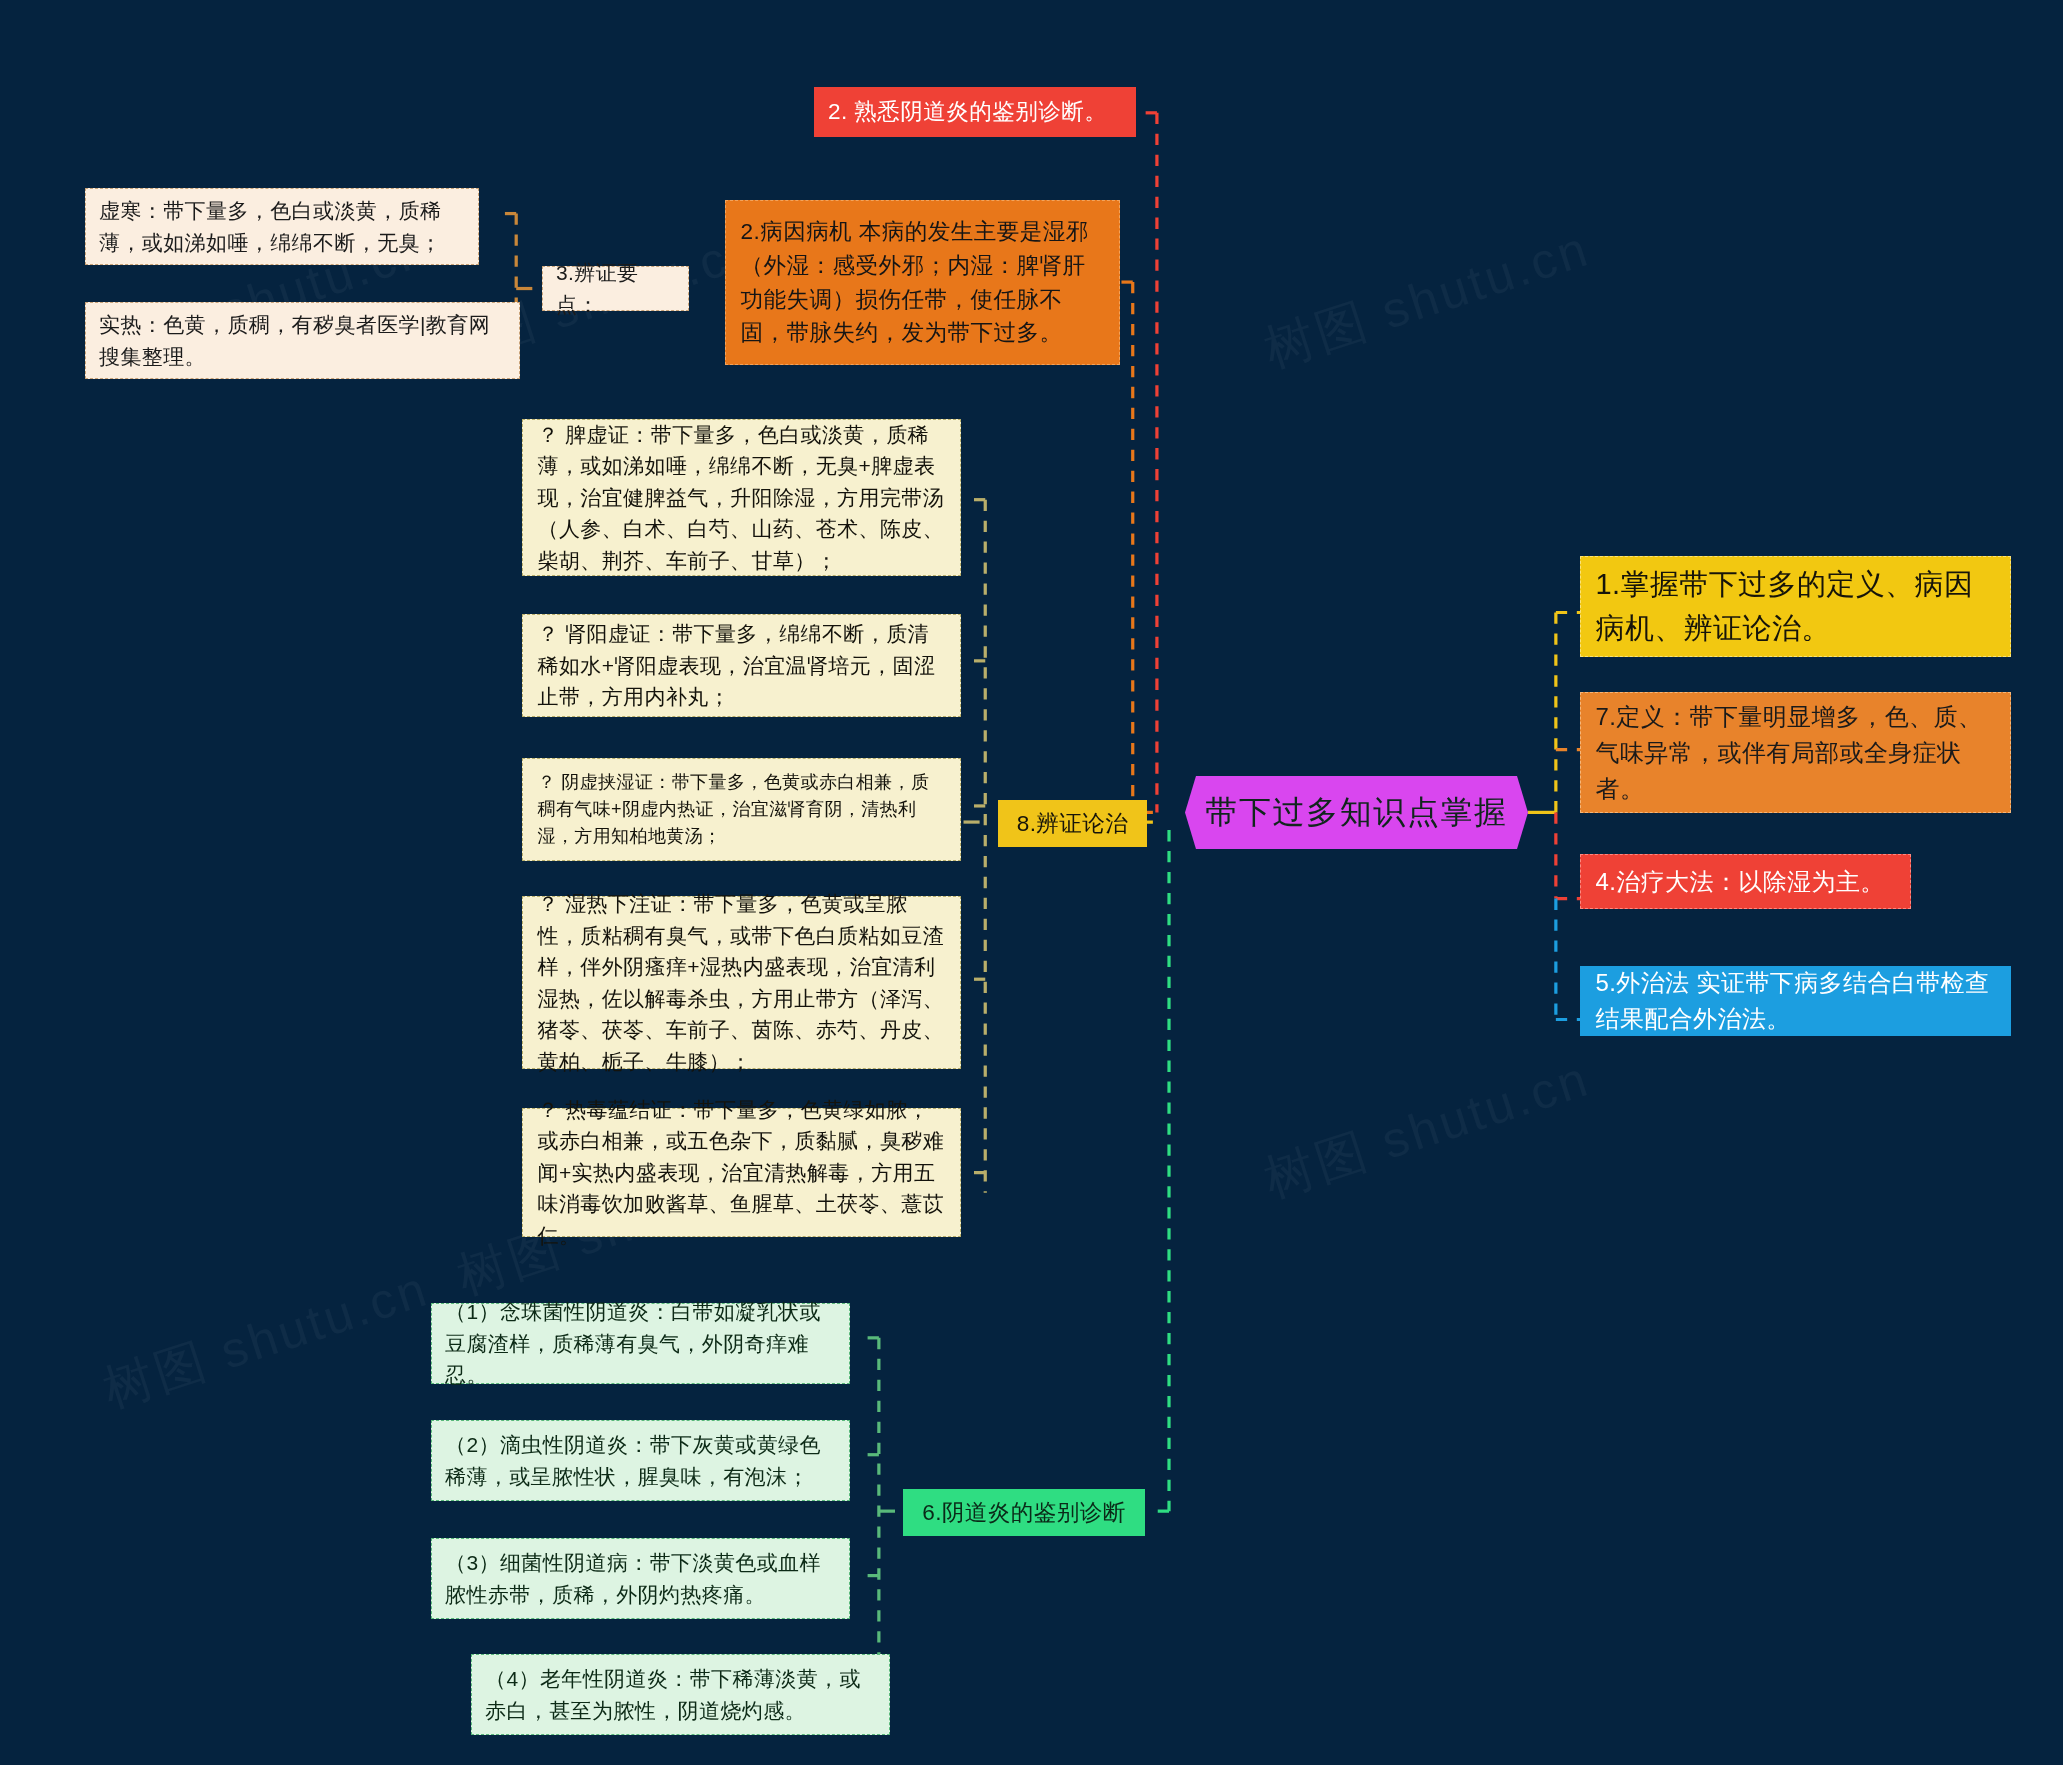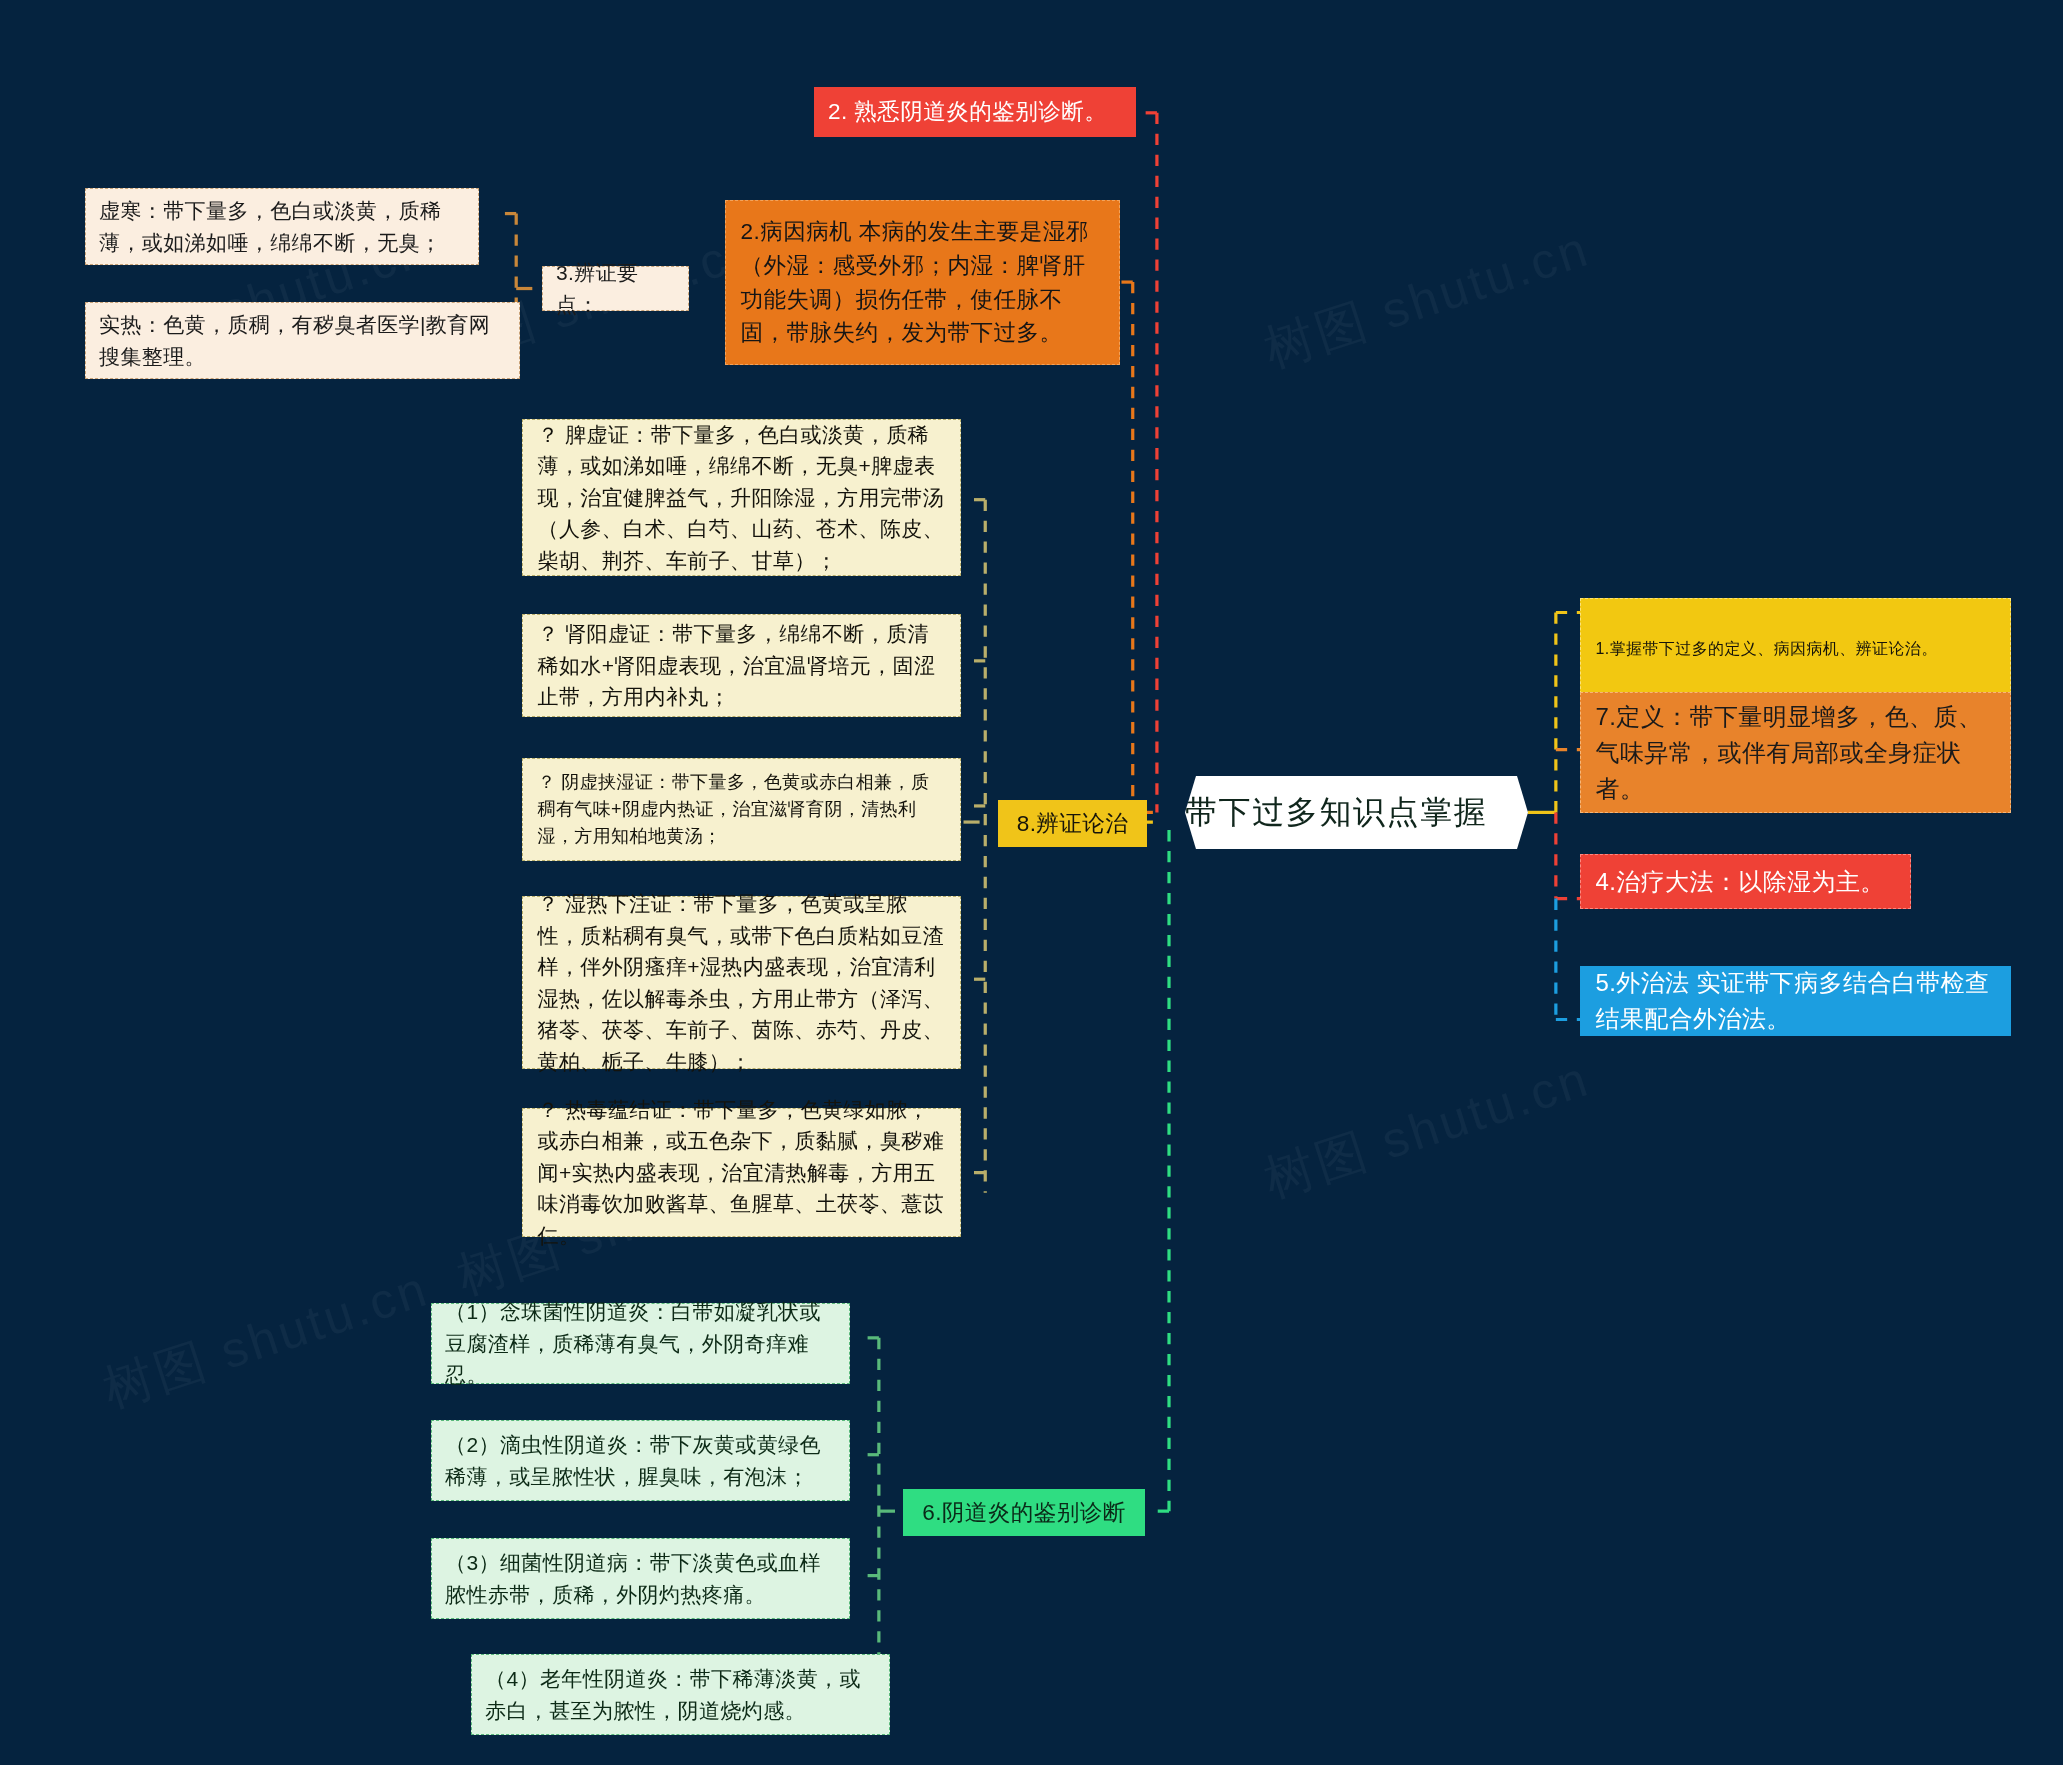--- a/index.html
+++ b/index.html
@@ -46,23 +46,23 @@
   .n-red2    { background: #ef4136; color: #ffffff; border: 1.6px dashed #ef4136; }
   .n-blue    { background: #1c9ee0; color: #ffffff; border: 1.6px dashed #1c9ee0; }
   .n-green   { background: #2fdd82; color: #0a2a18; border: 1.6px dashed #2fdd82; }
 
   .pad-sm { padding: 8px 13px; }
   .pad-md { padding: 11.3px 14.5px; }
 
   
   .hex {
     position: absolute;
-    background: #ffffff;
+    background: #d946ef;
     color: #10261c;
-    display: flex; align-items: center; justify-content: flex-start;
+    display: flex; align-items: center; justify-content: center;
     font-size: 32px;
     letter-spacing: 1.6px;
     clip-path: polygon(3.2% 0, 96.8% 0, 100% 50%, 96.8% 100%, 3.2% 100%, 0 50%);
   }
 
   
   #wires { position: absolute; left: 0; top: 0; width: 2064px; height: 1765px; pointer-events: none; }
 </style>
 </head>
 <body>
@@ -183,21 +183,21 @@
   </div>
 
   <div class="node n-mint pad-sm" style="left:431px; top:1538px; width:419px; height:81px; font-size:21px;">
     <span class="txt">（3）细菌性阴道病：带下淡黄色或血样脓性赤带，质稀，外阴灼热疼痛。</span>
   </div>
 
   <div class="node n-mint pad-sm" style="left:431px; top:1654px; width:419px; height:81px; font-size:21px;margin-left:40px;">
     <span class="txt">（4）老年性阴道炎：带下稀薄淡黄，或赤白，甚至为脓性，阴道烧灼感。</span>
   </div>
 
-  <div class="node n-yellow pad-md" style="left:1580px; top:556px; width:431px; height:101px; font-size:16px;margin-top:42px;">
+  <div class="node n-yellow pad-md" style="left:1580px; top:556px; width:431px; height:101px; font-size:29px;">
     <span class="txt">1.掌握带下过多的定义、病因病机、辨证论治。</span>
   </div>
 
   <div class="node n-orange2 pad-md" style="left:1580px; top:692px; width:431px; height:121px; font-size:24px;">
     <span class="txt">7.定义：带下量明显增多，色、质、气味异常，或伴有局部或全身症状者。</span>
   </div>
 
   <div class="node n-red pad-md" style="left:1580px; top:854px; width:331px; height:55px; font-size:24px;">
     <span class="txt">4.治疗大法：以除湿为主。</span>
   </div>

